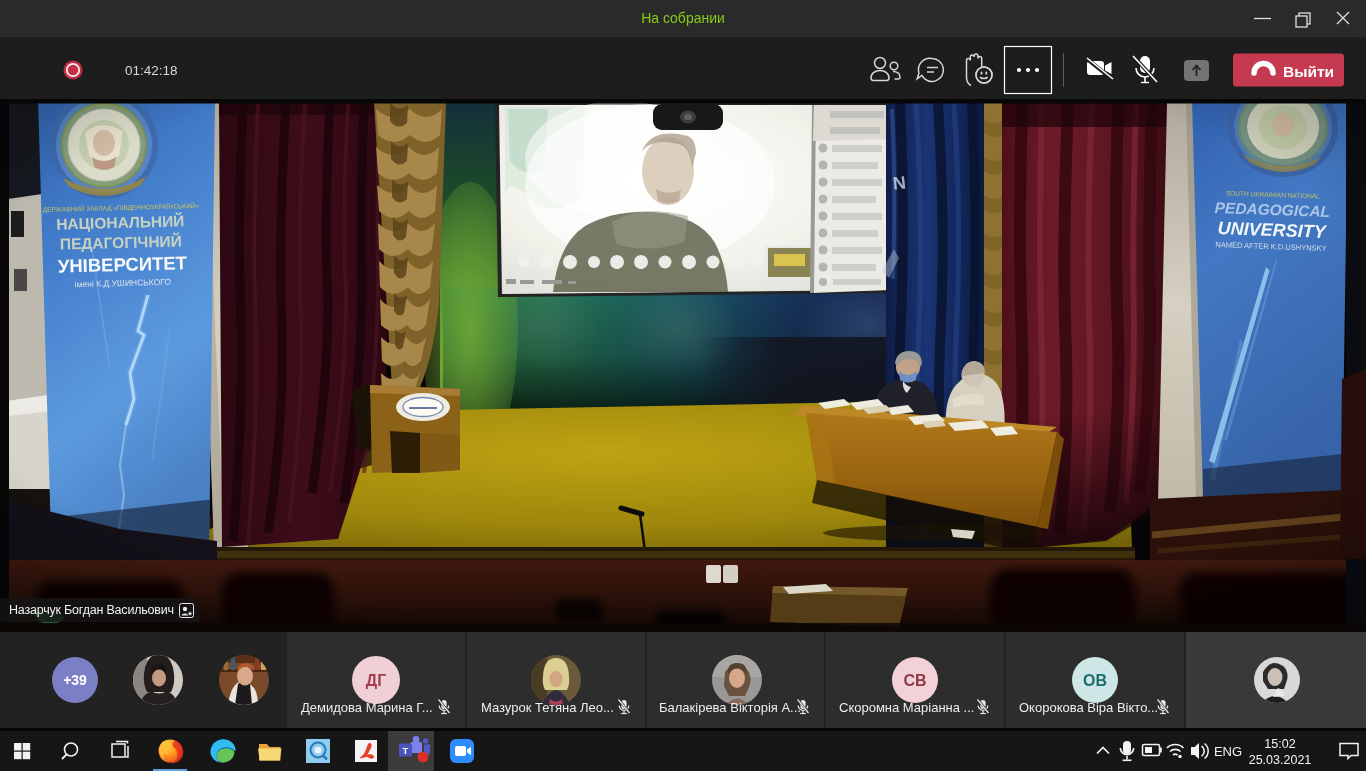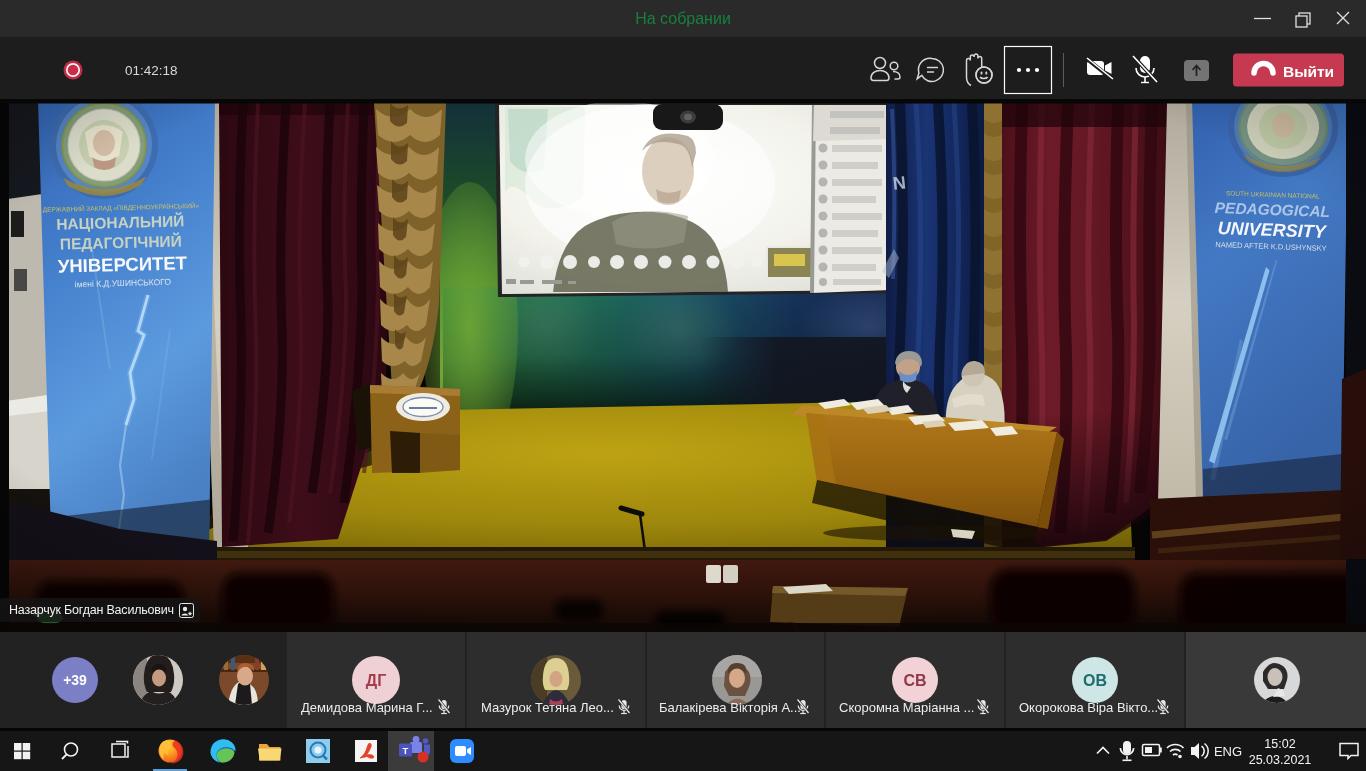--- a/index.html
+++ b/index.html
@@ -1,19 +1,19 @@
 <!DOCTYPE html>
 <html><head>
 <meta charset="utf-8">
 <style>
   html,body{margin:0;padding:0;background:#000;}
   body{width:1366px;height:771px;position:relative;overflow:hidden;font-family:"Liberation Sans",sans-serif;}
   .abs{position:absolute;}
   #titlebar{left:0;top:0;width:1366px;height:37px;background:#2b2a2a;}
-  #titletext{width:1366px;top:10px;text-align:center;color:#15803d;font-size:16px;}
+  #titletext{width:1366px;top:10px;text-align:center;color:#84cc16;font-size:14px;}
   #ctrlbar{left:0;top:37px;width:1366px;height:62px;background:#1e1d1d;}
   #videowrap{left:0;top:99px;width:1366px;height:533px;background:#0a0a0a;}
   #filmstrip{left:0;top:632px;width:1366px;height:96px;background:#232222;}
   .tile{top:632px;height:96px;background:#2e2d2d;}
   #taskbar{left:0;top:731px;width:1366px;height:40px;background:#171616;}
   #gapline{left:0;top:728px;width:1366px;height:3px;background:#060606;}
   .namelabel{left:0;top:598px;width:200px;height:24px;background:rgba(22,22,22,0.78);border-radius:2px;color:#f2f2f2;font-size:12.5px;line-height:24px;}
 </style>
 </head>
 <body>

